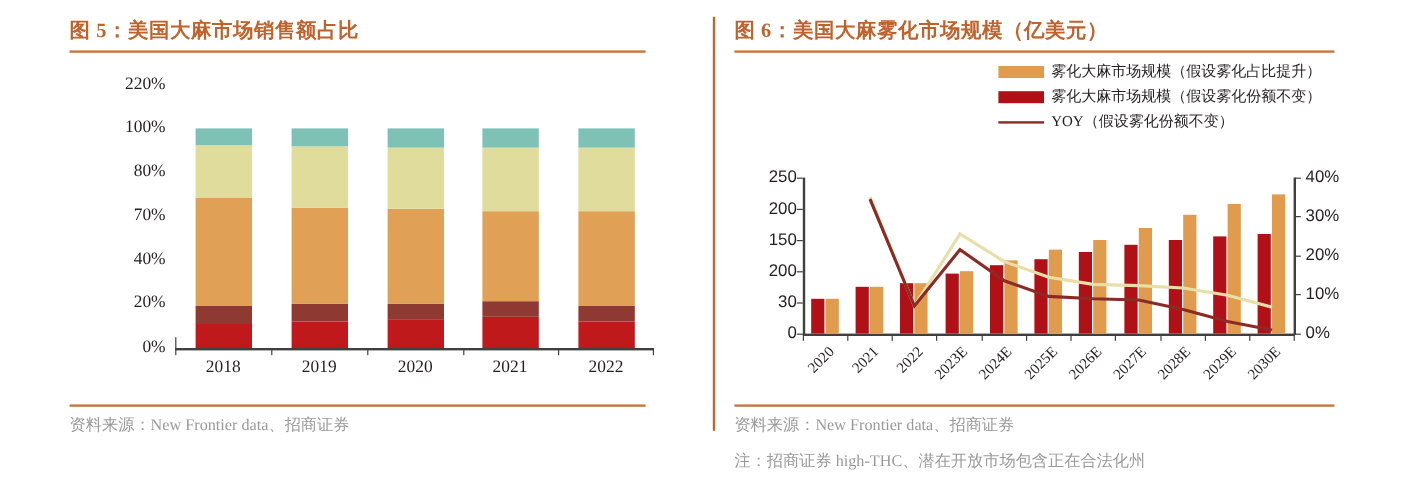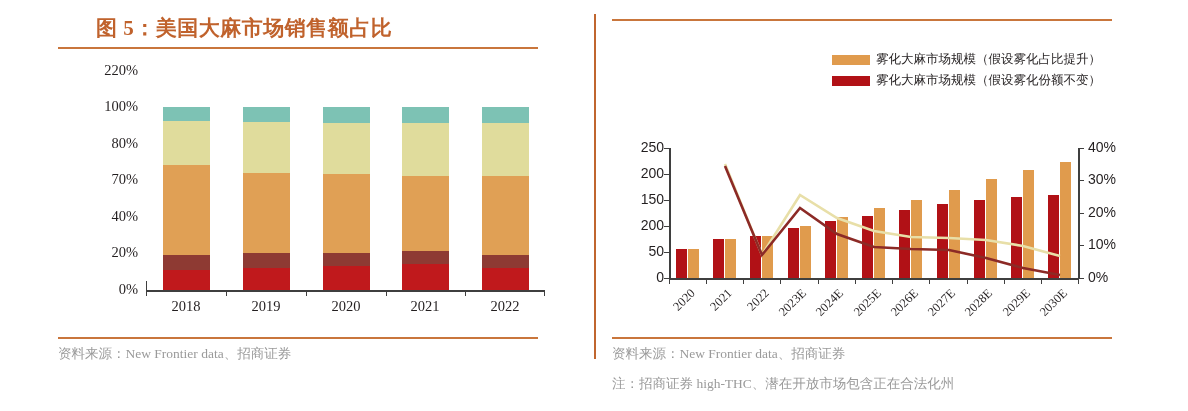--- a/index.html
+++ b/index.html
@@ -16,25 +16,24 @@
   .vdivide{
     position:absolute;left:594px;top:14px;width:2px;height:345px;
     background:#c0662f;
   }
 
   
   .fig-head{position:absolute;left:0;top:0;}
   .fig-title{
     font-family:"Liberation Serif",serif;
     font-weight:bold;
-    font-size:21px;
+    font-size:17px;
     color:#c0622c;
     letter-spacing:.5px;
     white-space:nowrap;
-    margin-left:38px;
   }
   .fig-rule{
     height:2px;background:#c9763c;margin-top:5px;
   }
 
   
   .legend-row{display:flex;align-items:center;white-space:nowrap;}
   .lg-item{display:flex;align-items:center;margin-right:14px;}
   .lg-sw{display:inline-block;width:10px;height:10px;margin-right:3px;}
   .lg-txt{font-size:14px;color:#231f20;font-family:"Liberation Serif",serif;}
@@ -153,41 +152,46 @@
 
     <div class="foot-rule" style="left:58px;top:337px;width:480px;"></div>
     <div class="foot-txt" style="left:58px;top:345px;">资料来源：New Frontier data、招商证券</div>
   </div>
 
   <div class="vdivide"></div>
 
   <div class="panel panel-right">
 
     <div class="fig-head" style="left:18px;top:14px;width:500px;">
+      <div class="fig-title">图 6：美国大麻雾化市场规模（亿美元）</div>
       <div class="fig-rule"></div>
     </div>
 
     <div class="legend6">
       <div class="lg6-item">
         <span class="lg6-sw" style="background:#e09b4d"></span>
         <span class="lg6-txt">雾化大麻市场规模（假设雾化占比提升）</span>
       </div>
       <div class="lg6-item">
         <span class="lg6-sw" style="background:#b11116"></span>
         <span class="lg6-txt">雾化大麻市场规模（假设雾化份额不变）</span>
       </div>
+      <div class="lg6-item">
+        <span class="lg6-line" style="background:#8c2a26"></span>
+        <span class="lg6-txt">YOY（假设雾化份额不变）</span>
+      </div>
     </div>
 
     <div class="plot" id="plot6" style="left:0;top:0;width:594px;height:330px;margin-left:14px;">
 
       <div class="ylab6" style="left:20px;top:139px;width:36px;">250</div>
       <div class="ylab6" style="left:20px;top:165px;width:36px;">200</div>
       <div class="ylab6" style="left:20px;top:191px;width:36px;">150</div>
       <div class="ylab6" style="left:20px;top:217px;width:36px;">200</div>
-      <div class="ylab6" style="left:20px;top:243px;width:36px;">50</div>
+      <div class="ylab6" style="left:20px;top:243px;width:36px;">30</div>
       <div class="ylab6" style="left:20px;top:269px;width:36px;">0</div>
 
       <div class="ylab6r" style="left:480px;top:139px;">40%</div>
       <div class="ylab6r" style="left:480px;top:171px;">30%</div>
       <div class="ylab6r" style="left:480px;top:204px;">20%</div>
       <div class="ylab6r" style="left:480px;top:236px;">10%</div>
       <div class="ylab6r" style="left:480px;top:269px;">0%</div>
 
       <div class="axis-line" style="left:61px;top:148px;width:1.5px;height:131px;"></div>
       <div class="axis-line" style="left:470px;top:148px;width:1.5px;height:131px;"></div>

